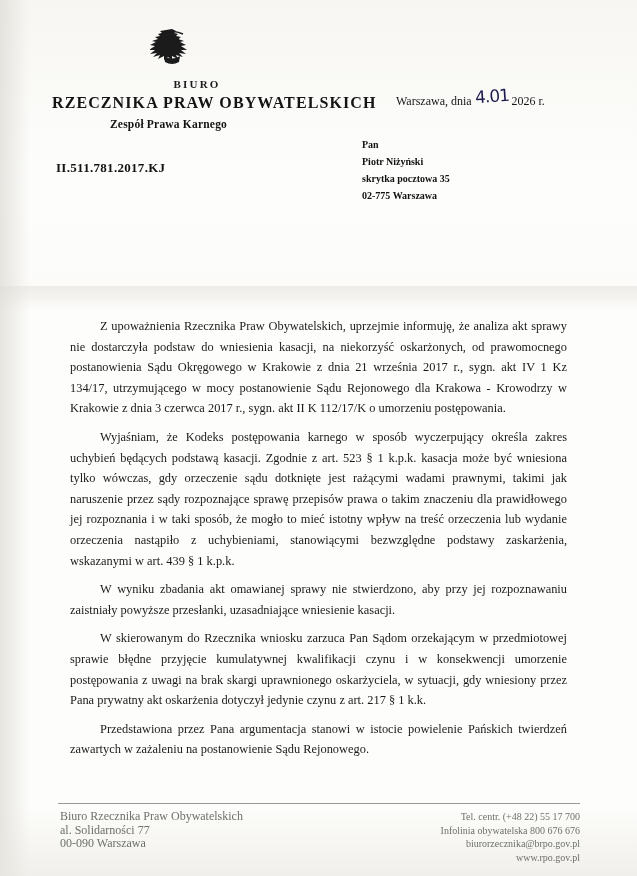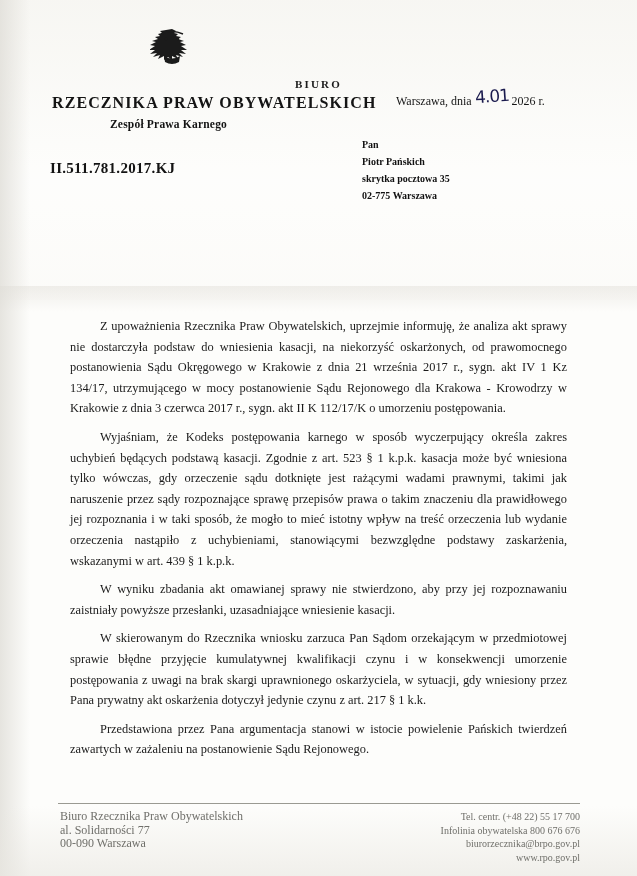--- a/index.html
+++ b/index.html
@@ -54,21 +54,21 @@
     left: 150px;
     top: 26px;
     width: 44px;
     height: 48px;
   }
   .org-block {
     position: absolute;
     left: 52px;
     top: 78px;
     width: 290px;
-    text-align: right;
+    text-align: center;
   }
   .org-line1 {
     font-family: "Liberation Serif", serif;
     font-size: 11px;
     letter-spacing: 2.2px;
     font-weight: bold;
     color: #1c1c1c;
   }
   .org-line2 {
     font-family: "Liberation Serif", serif;
@@ -83,23 +83,23 @@
     position: absolute;
     left: 110px;
     top: 118px;
     font-size: 11.5px;
     font-weight: bold;
     color: #131313;
     letter-spacing: 0.2px;
   }
   .case-no {
     position: absolute;
-    left: 50px;
+    left: 56px;
     top: 160px;
-    font-size: 15px;
+    font-size: 13px;
     font-weight: bold;
     color: #131313;
     letter-spacing: 0.3px;
   }
 
   .place-date {
     position: absolute;
     left: 396px;
     top: 89px;
     font-size: 12px;
@@ -202,21 +202,21 @@
 
   <div class="dept">Zespół Prawa Karnego</div>
   <div class="case-no">II.511.781.2017.KJ</div>
 
   <div class="place-date">
     <span>Warszawa, dnia</span><span class="handwritten-date">4.01</span><span>2026 r.</span>
   </div>
 
   <div class="addressee">
     <div>Pan</div>
-    <div>Piotr Pańskich</div>
+    <div>Piotr Niżyński</div>
     <div>skrytka pocztowa 35</div>
     <div>02-775 Warszawa</div>
   </div>
 
   <div class="body-text">
     <p>Z upoważnienia Rzecznika Praw Obywatelskich, uprzejmie informuję, że analiza akt sprawy nie dostarczyła podstaw do wniesienia kasacji, na niekorzyść oskarżonych, od prawomocnego postanowienia Sądu Okręgowego w Krakowie z dnia 21 września 2017 r., sygn. akt IV 1 Kz 134/17, utrzymującego w mocy postanowienie Sądu Rejonowego dla Krakowa - Krowodrzy w Krakowie z dnia 3 czerwca 2017 r., sygn. akt II K 112/17/K o umorzeniu postępowania.</p>
     <p>Wyjaśniam, że Kodeks postępowania karnego w sposób wyczerpujący określa zakres uchybień będących podstawą kasacji. Zgodnie z art. 523 § 1 k.p.k. kasacja może być wniesiona tylko wówczas, gdy orzeczenie sądu dotknięte jest rażącymi wadami prawnymi, takimi jak naruszenie przez sądy rozpoznające sprawę przepisów prawa o takim znaczeniu dla prawidłowego jej rozpoznania i w taki sposób, że mogło to mieć istotny wpływ na treść orzeczenia lub wydanie orzeczenia nastąpiło z uchybieniami, stanowiącymi bezwzględne podstawy zaskarżenia, wskazanymi w art. 439 § 1 k.p.k.</p>
     <p>W wyniku zbadania akt omawianej sprawy nie stwierdzono, aby przy jej rozpoznawaniu zaistniały powyższe przesłanki, uzasadniające wniesienie kasacji.</p>
     <p>W skierowanym do Rzecznika wniosku zarzuca Pan Sądom orzekającym w przedmiotowej sprawie błędne przyjęcie kumulatywnej kwalifikacji czynu i w konsekwencji umorzenie postępowania z uwagi na brak skargi uprawnionego oskarżyciela, w sytuacji, gdy wniesiony przez Pana prywatny akt oskarżenia dotyczył jedynie czynu z art. 217 § 1 k.k.</p>
     <p>Przedstawiona przez Pana argumentacja stanowi w istocie powielenie Pańskich twierdzeń zawartych w zażaleniu na postanowienie Sądu Rejonowego.</p>

